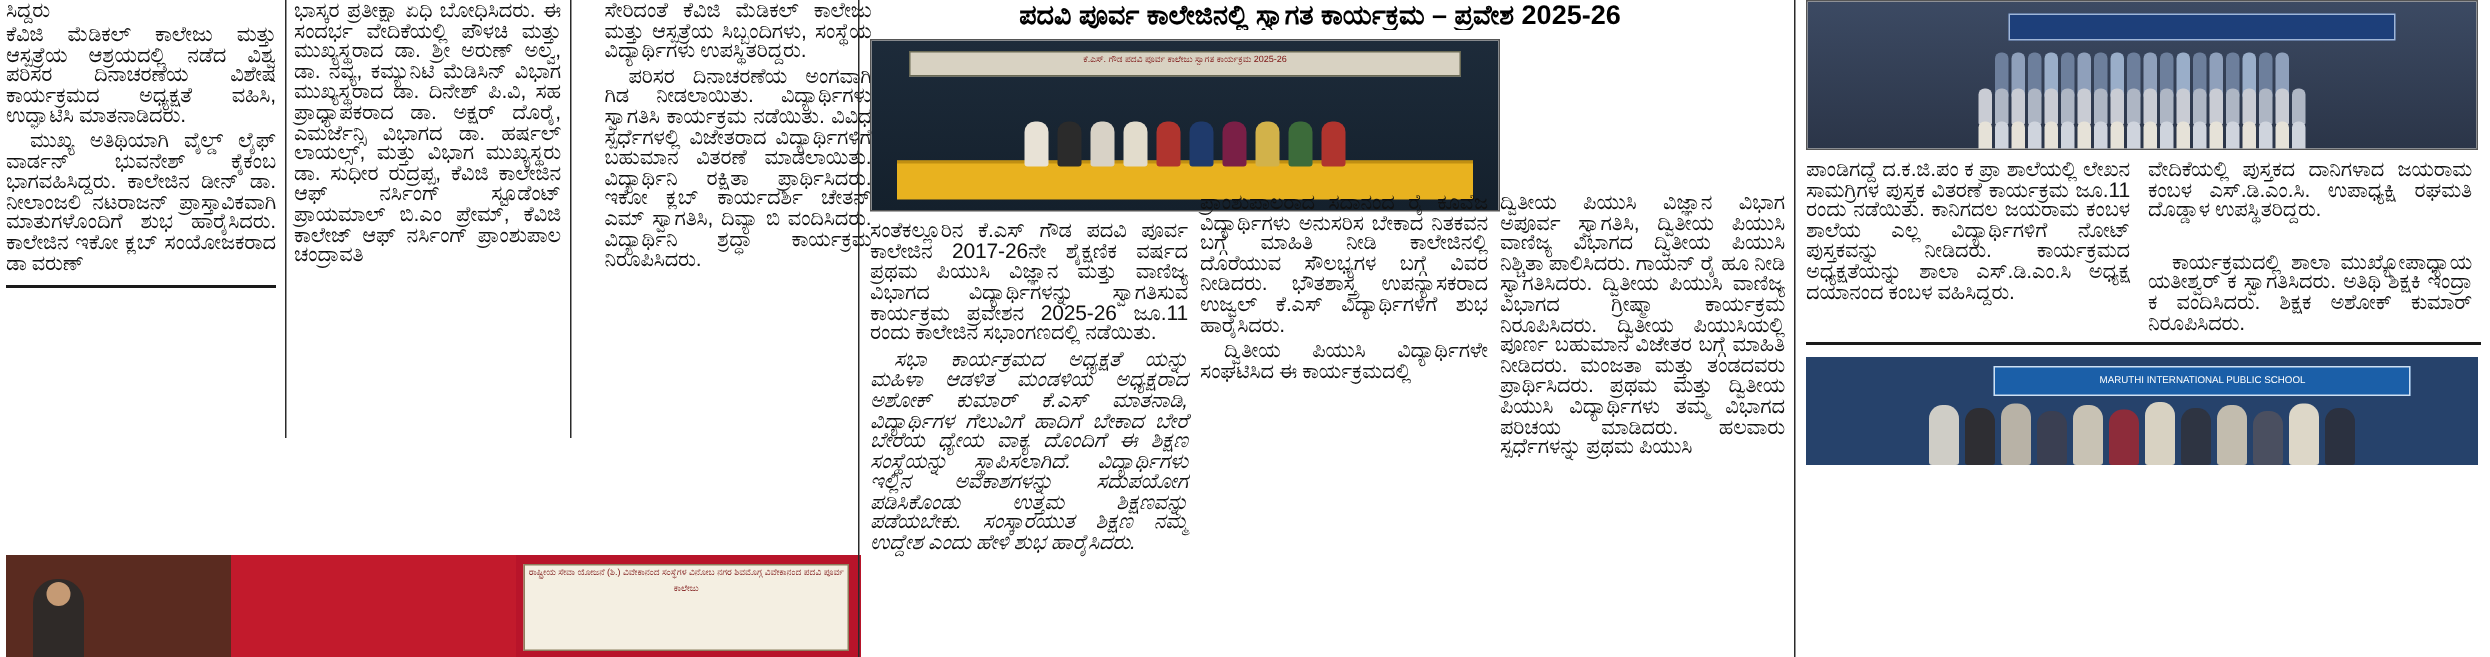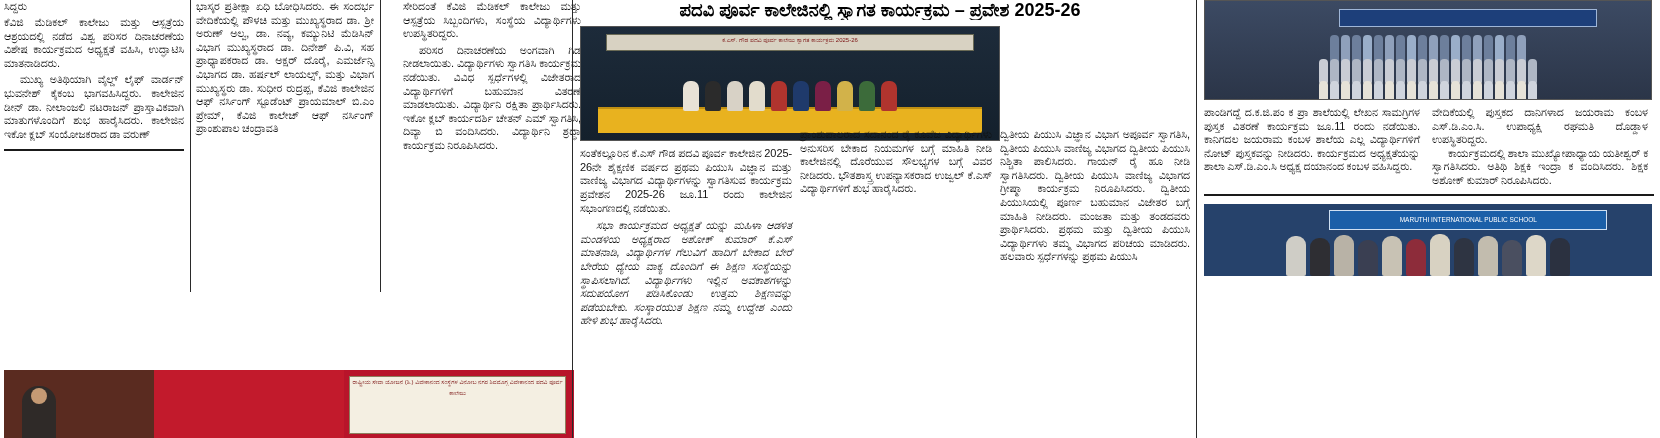--- a/index.html
+++ b/index.html
@@ -10,21 +10,21 @@
     color:#0d0d0d;
     overflow:hidden;
   }
   .page{position:relative;width:1660px;height:438px;}
 
   
   .col{position:absolute;top:0;height:438px;box-sizing:border-box;}
   .vrule{position:absolute;top:0;width:1px;height:438px;background:#2a2a2a;}
 
   .body-text{
-    font-size:11px;
+    font-size:14px;
     line-height:13.6px;
     text-align:justify;
     color:#111;
     letter-spacing:-0.1px;
     word-spacing:-0.4px;
   }
   .indent{text-indent:16px;}
 
   .headline{
     font-weight:bold;
@@ -123,26 +123,27 @@
         <div class="p" style="background:#e2dccc;"></div>
         <div class="p" style="background:#b0342e;"></div>
         <div class="p" style="background:#1f3a6b;"></div>
         <div class="p" style="background:#7a1f46;"></div>
         <div class="p" style="background:#d2b24a;"></div>
         <div class="p" style="background:#3c6b3a;"></div>
         <div class="p" style="background:#b0342e;"></div>
       </div>
     </div>
 
-    <div class="body-text" style="margin-top:6px;">ಸಂತೆಕಲ್ಲೂರಿನ ಕೆ.ಎಸ್ ಗೌಡ ಪದವಿ ಪೂರ್ವ ಕಾಲೇಜಿನ 2025-26ನೇ ಶೈಕ್ಷಣಿಕ ವರ್ಷದ ಪ್ರಥಮ ಪಿಯುಸಿ ವಿಜ್ಞಾನ ಮತ್ತು ವಾಣಿಜ್ಯ ವಿಭಾಗದ ವಿದ್ಯಾರ್ಥಿಗಳನ್ನು ಸ್ವಾಗತಿಸುವ ಕಾರ್ಯಕ್ರಮ ಪ್ರವೇಶನ 2025-26 ಜೂ.11 ರಂದು ಕಾಲೇಜಿನ ಸಭಾಂಗಣದಲ್ಲಿ ನಡೆಯಿತು.</div>
+    <div class="body-text" style="margin-top:6px;">ಸಂತೆಕಲ್ಲೂರಿನ ಕೆ.ಎಸ್ ಗೌಡ ಪದವಿ ಪೂರ್ವ ಕಾಲೇಜಿನ 2017-26ನೇ ಶೈಕ್ಷಣಿಕ ವರ್ಷದ ಪ್ರಥಮ ಪಿಯುಸಿ ವಿಜ್ಞಾನ ಮತ್ತು ವಾಣಿಜ್ಯ ವಿಭಾಗದ ವಿದ್ಯಾರ್ಥಿಗಳನ್ನು ಸ್ವಾಗತಿಸುವ ಕಾರ್ಯಕ್ರಮ ಪ್ರವೇಶನ 2025-26 ಜೂ.11 ರಂದು ಕಾಲೇಜಿನ ಸಭಾಂಗಣದಲ್ಲಿ ನಡೆಯಿತು.</div>
     <div class="body-text indent" style="margin-top:4px;font-style:italic;">ಸಭಾ ಕಾರ್ಯಕ್ರಮದ ಅಧ್ಯಕ್ಷತೆ ಯನ್ನು ಮಹಿಳಾ ಆಡಳಿತ ಮಂಡಳಿಯ ಅಧ್ಯಕ್ಷರಾದ ಅಶೋಕ್ ಕುಮಾರ್ ಕೆ.ಎಸ್ ಮಾತನಾಡಿ, ವಿದ್ಯಾರ್ಥಿಗಳ ಗೆಲುವಿಗೆ ಹಾದಿಗೆ ಬೇಕಾದ ಬೇರೆ ಬೇರೆಯ ಧ್ಯೇಯ ವಾಕ್ಯ ದೊಂದಿಗೆ ಈ ಶಿಕ್ಷಣ ಸಂಸ್ಥೆಯನ್ನು ಸ್ಥಾಪಿಸಲಾಗಿದೆ. ವಿದ್ಯಾರ್ಥಿಗಳು ಇಲ್ಲಿನ ಅವಕಾಶಗಳನ್ನು ಸದುಪಯೋಗ ಪಡಿಸಿಕೊಂಡು ಉತ್ತಮ ಶಿಕ್ಷಣವನ್ನು ಪಡೆಯಬೇಕು. ಸಂಸ್ಕಾರಯುತ ಶಿಕ್ಷಣ ನಮ್ಮ ಉದ್ದೇಶ ಎಂದು ಹೇಳಿ ಶುಭ ಹಾರೈಸಿದರು.</div>
   </div>
 
   <div class="col" style="left:800px;width:192px;padding-top:128px;">
-    <div class="body-text">ಪ್ರಾಂಶುಪಾಲರಾದ ಸದಾನಂದ ರೈ ಕೂವೆಜ ವಿದ್ಯಾರ್ಥಿಗಳು ಅನುಸರಿಸ ಬೇಕಾದ ನಿಯಮಗಳ ಬಗ್ಗೆ ಮಾಹಿತಿ ನೀಡಿ ಕಾಲೇಜಿನಲ್ಲಿ ದೊರೆಯುವ ಸೌಲಭ್ಯಗಳ ಬಗ್ಗೆ ವಿವರ ನೀಡಿದರು. ಭೌತಶಾಸ್ತ್ರ ಉಪನ್ಯಾಸಕರಾದ ಉಜ್ವಲ್ ಕೆ.ಎಸ್ ವಿದ್ಯಾರ್ಥಿಗಳಿಗೆ ಶುಭ ಹಾರೈಸಿದರು.</div>
+    <div class="body-text">ಪ್ರಾಂಶುಪಾಲರಾದ ಸದಾನಂದ ರೈ ಕೂವೆಜ ವಿದ್ಯಾರ್ಥಿಗಳು ಅನುಸರಿಸ ಬೇಕಾದ ನಿತಕವನ ಬಗ್ಗೆ ಮಾಹಿತಿ ನೀಡಿ ಕಾಲೇಜಿನಲ್ಲಿ ದೊರೆಯುವ ಸೌಲಭ್ಯಗಳ ಬಗ್ಗೆ ವಿವರ ನೀಡಿದರು. ಭೌತಶಾಸ್ತ್ರ ಉಪನ್ಯಾಸಕರಾದ ಉಜ್ವಲ್ ಕೆ.ಎಸ್ ವಿದ್ಯಾರ್ಥಿಗಳಿಗೆ ಶುಭ ಹಾರೈಸಿದರು.</div>
+    <div class="body-text indent" style="margin-top:4px;">ದ್ವಿತೀಯ ಪಿಯುಸಿ ವಿದ್ಯಾರ್ಥಿಗಳೇ ಸಂಘಟಿಸಿದ ಈ ಕಾರ್ಯಕ್ರಮದಲ್ಲಿ</div>
   </div>
 
   <div class="col" style="left:1000px;width:190px;padding-top:128px;">
     <div class="body-text">ದ್ವಿತೀಯ ಪಿಯುಸಿ ವಿಜ್ಞಾನ ವಿಭಾಗ ಅಪೂರ್ವ ಸ್ವಾಗತಿಸಿ, ದ್ವಿತೀಯ ಪಿಯುಸಿ ವಾಣಿಜ್ಯ ವಿಭಾಗದ ದ್ವಿತೀಯ ಪಿಯುಸಿ ನಿಶ್ಚಿತಾ ಪಾಲಿಸಿದರು. ಗಾಯನ್ ರೈ ಹೂ ನೀಡಿ ಸ್ವಾಗತಿಸಿದರು. ದ್ವಿತೀಯ ಪಿಯುಸಿ ವಾಣಿಜ್ಯ ವಿಭಾಗದ ಗ್ರೀಷ್ಮಾ ಕಾರ್ಯಕ್ರಮ ನಿರೂಪಿಸಿದರು. ದ್ವಿತೀಯ ಪಿಯುಸಿಯಲ್ಲಿ ಪೂರ್ಣ ಬಹುಮಾನ ವಿಜೇತರ ಬಗ್ಗೆ ಮಾಹಿತಿ ನೀಡಿದರು. ಮಂಜತಾ ಮತ್ತು ತಂಡದವರು ಪ್ರಾರ್ಥಿಸಿದರು. ಪ್ರಥಮ ಮತ್ತು ದ್ವಿತೀಯ ಪಿಯುಸಿ ವಿದ್ಯಾರ್ಥಿಗಳು ತಮ್ಮ ವಿಭಾಗದ ಪರಿಚಯ ಮಾಡಿದರು. ಹಲವಾರು ಸ್ಪರ್ಧೆಗಳನ್ನು ಪ್ರಥಮ ಪಿಯುಸಿ</div>
   </div>
 
   <div class="vrule" style="left:1196px;"></div>
 
   <div class="col" style="left:1204px;width:450px;">
 
@@ -219,21 +220,21 @@
         <div class="fig" style="height:20px;background:#cfd4dd;"></div>
       </div>
     </div>
 
     <div style="position:relative;display:flex;gap:12px;margin-top:6px;">
       <div style="width:216px;">
         <div class="body-text">ಪಾಂಡಿಗದ್ದೆ ದ.ಕ.ಜಿ.ಪಂ ಕ ಪ್ರಾ ಶಾಲೆಯಲ್ಲಿ ಲೇಖನ ಸಾಮಗ್ರಿಗಳ ಪುಸ್ತಕ ವಿತರಣೆ ಕಾರ್ಯಕ್ರಮ ಜೂ.11 ರಂದು ನಡೆಯಿತು. ಕಾನಿಗದಲ ಜಯರಾಮ ಕಂಬಳ ಶಾಲೆಯ ಎಲ್ಲ ವಿದ್ಯಾರ್ಥಿಗಳಿಗೆ ನೋಟ್ ಪುಸ್ತಕವನ್ನು ನೀಡಿದರು. ಕಾರ್ಯಕ್ರಮದ ಅಧ್ಯಕ್ಷತೆಯನ್ನು ಶಾಲಾ ಎಸ್.ಡಿ.ಎಂ.ಸಿ ಅಧ್ಯಕ್ಷ ದಯಾನಂದ ಕಂಬಳ ವಹಿಸಿದ್ದರು.</div>
       </div>
       <div style="width:216px;">
         <div class="body-text">ವೇದಿಕೆಯಲ್ಲಿ ಪುಸ್ತಕದ ದಾನಿಗಳಾದ ಜಯರಾಮ ಕಂಬಳ ಎಸ್.ಡಿ.ಎಂ.ಸಿ. ಉಪಾಧ್ಯಕ್ಷಿ ರಘಮತಿ ದೊಡ್ಡಾಳ ಉಪಸ್ಥಿತರಿದ್ದರು.</div>
-        <div class="body-text indent" style="margin-top:0;">ಕಾರ್ಯಕ್ರಮದಲ್ಲಿ ಶಾಲಾ ಮುಖ್ಯೋಪಾಧ್ಯಾಯ ಯತೀಶ್ವರ್ ಕ ಸ್ವಾಗತಿಸಿದರು. ಅತಿಥಿ ಶಿಕ್ಷಕಿ ಇಂದ್ರಾ ಕ ವಂದಿಸಿದರು. ಶಿಕ್ಷಕ ಅಶೋಕ್ ಕುಮಾರ್ ನಿರೂಪಿಸಿದರು.</div>
+        <div class="body-text indent" style="margin-top:21px;">ಕಾರ್ಯಕ್ರಮದಲ್ಲಿ ಶಾಲಾ ಮುಖ್ಯೋಪಾಧ್ಯಾಯ ಯತೀಶ್ವರ್ ಕ ಸ್ವಾಗತಿಸಿದರು. ಅತಿಥಿ ಶಿಕ್ಷಕಿ ಇಂದ್ರಾ ಕ ವಂದಿಸಿದರು. ಶಿಕ್ಷಕ ಅಶೋಕ್ ಕುಮಾರ್ ನಿರೂಪಿಸಿದರು.</div>
       </div>
     </div>
 
     <div class="hrule" style="margin-top:6px;"></div>
 
 
     <div class="photo" style="margin-top:8px;width:448px;height:72px;border:none;">
       <div style="position:absolute;inset:0;background:#26426b;"></div>
       <div style="position:absolute;left:28%;right:10%;top:6px;height:18px;background:#1b5fa8;border:1px solid #cfe0f2;">
         <div style="font-size:6.5px;color:#ffffff;text-align:center;line-height:18px;">MARUTHI INTERNATIONAL PUBLIC SCHOOL</div>

